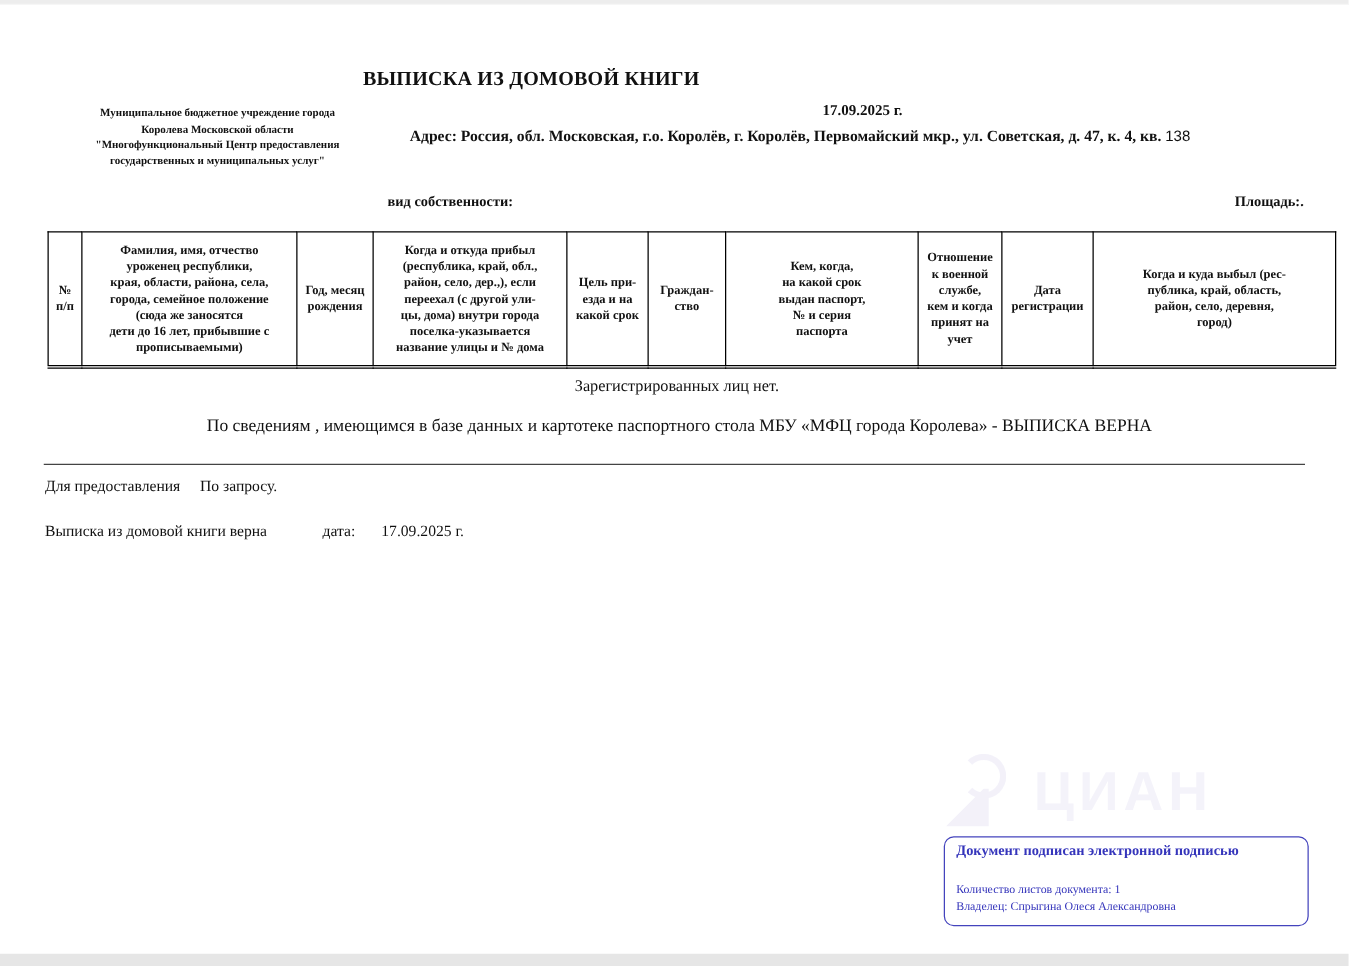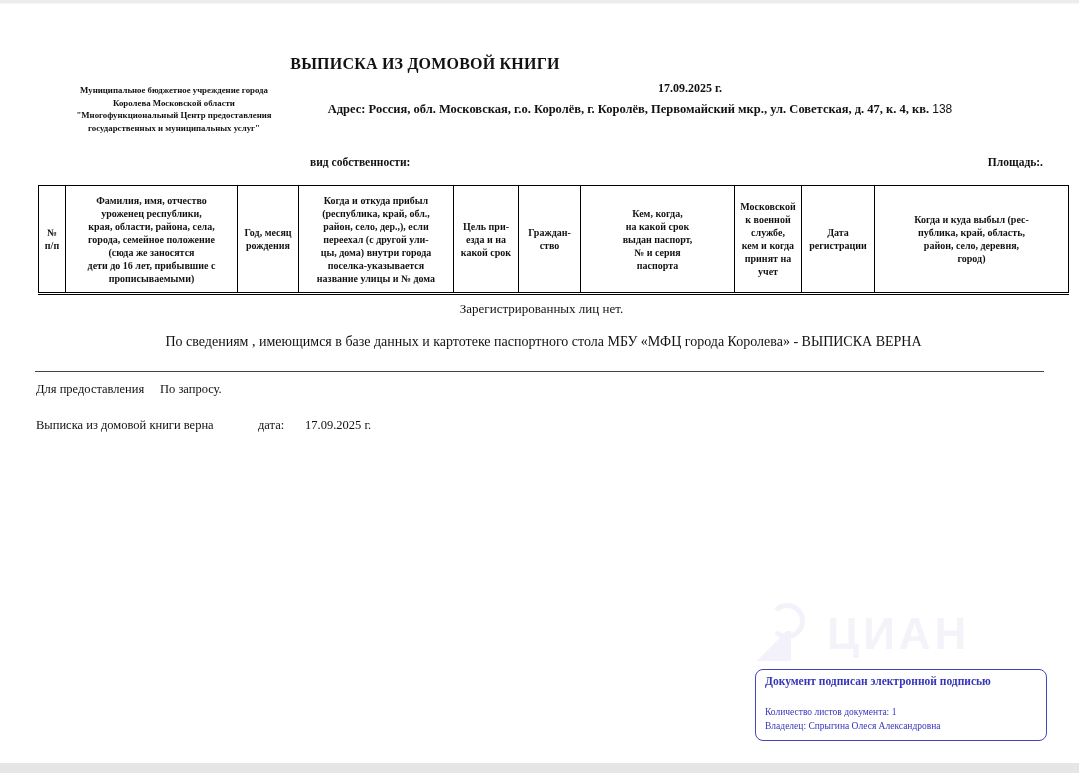--- a/index.html
+++ b/index.html
@@ -177,21 +177,21 @@
     <th class="c4">Цель при-
 езда и на
 какой срок</th>
     <th class="c5">Граждан-
 ство</th>
     <th class="c6">Кем, когда,
 на какой срок
 выдан паспорт,
 № и серия
 паспорта</th>
-    <th class="c7">Московской
+    <th class="c7">Отношение
 к военной
 службе,
 кем и когда
 принят на
 учет</th>
     <th class="c8">Дата
 регистрации</th>
     <th class="c9">Когда и куда выбыл (рес-
 публика, край, область,
 район, село, деревня,

